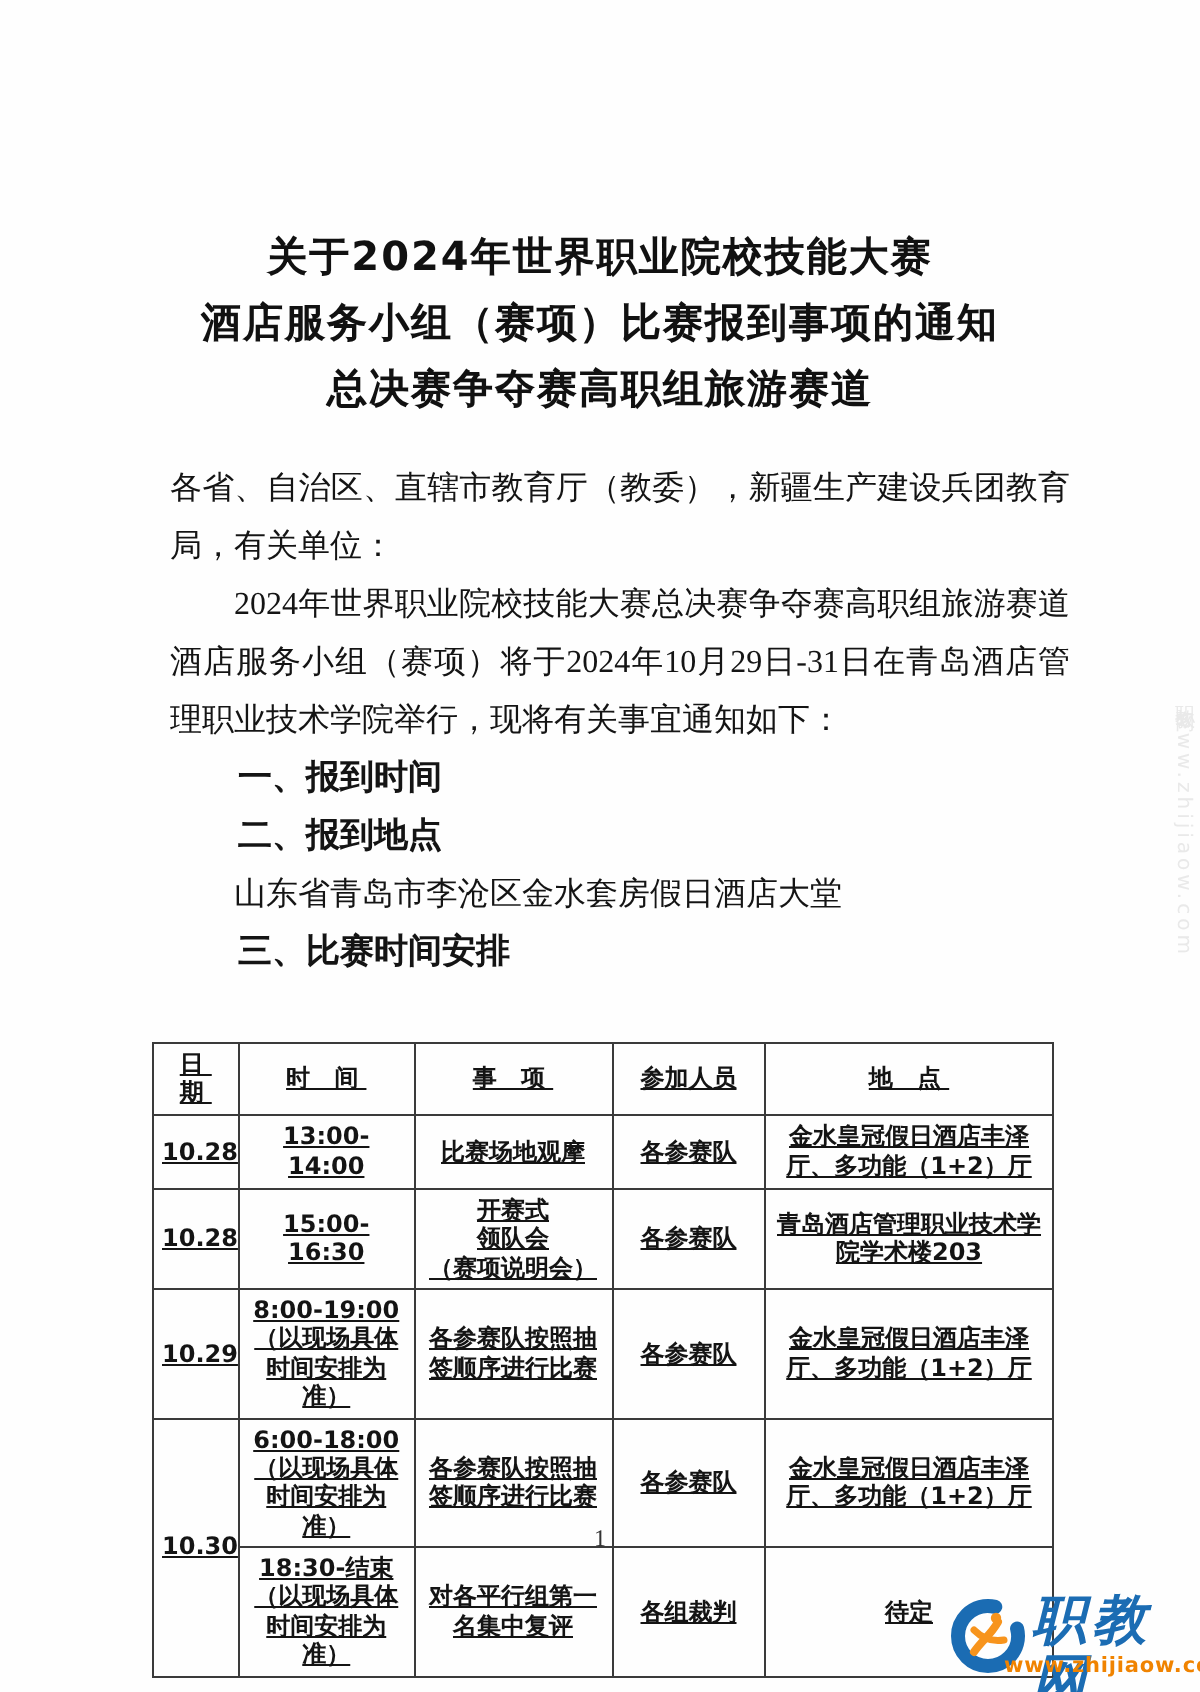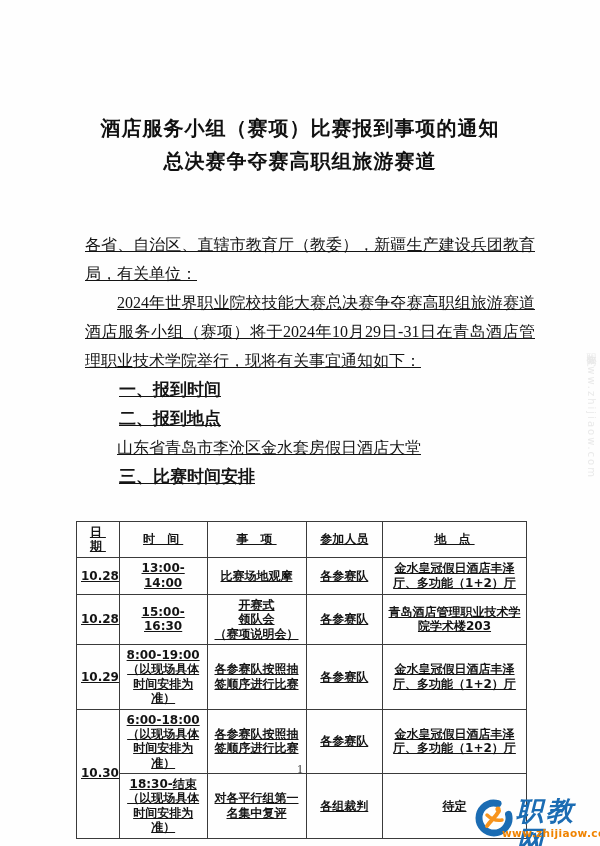--- a/index.html
+++ b/index.html
@@ -19,21 +19,21 @@
     font-family:"DejaVu Sans","Liberation Sans",sans-serif;
     font-weight:bold; font-size:20px; line-height:33px;
     color:#111; letter-spacing:1px;
   }
   
   .doc-body {
     position:absolute; top:230px; left:85px; width:450px;
     font-size:16px; line-height:29px; color:#141414;
     text-align:justify;
   }
-  .doc-body p { margin:0;text-decoration:underline; }
+  .doc-body p { margin:0; }
   .indent { text-indent:2em; }
   .sec-heading {
     font-weight:bold; text-indent:2em;
     font-family:"DejaVu Sans","Liberation Sans",sans-serif;
     font-size:17px;
   }
   
   .sched-table {
     position:absolute; top:521px; left:76px; width:451px;
     border-collapse:collapse;
@@ -83,20 +83,21 @@
     font-weight:bold; font-size:10.5px; letter-spacing:0.4px;
     color:#f08300; text-align:right;
   }
 </style>
 </head>
 <body>
 
 <div class="page">
 
   <div class="doc-title">
+    <div>关于2024年世界职业院校技能大赛</div>
     <div>酒店服务小组（赛项）比赛报到事项的通知</div>
     <div>总决赛争夺赛高职组旅游赛道</div>
   </div>
 
   <div class="doc-body">
     <p>各省、自治区、直辖市教育厅（教委），新疆生产建设兵团教育局，有关单位：</p>
     <p class="indent">2024年世界职业院校技能大赛总决赛争夺赛高职组旅游赛道酒店服务小组（赛项）将于2024年10月29日-31日在青岛酒店管理职业技术学院举行，现将有关事宜通知如下：</p>
     <p class="sec-heading">一、报到时间</p>
     <p class="sec-heading">二、报到地点</p>
     <p class="indent">山东省青岛市李沧区金水套房假日酒店大堂</p>

